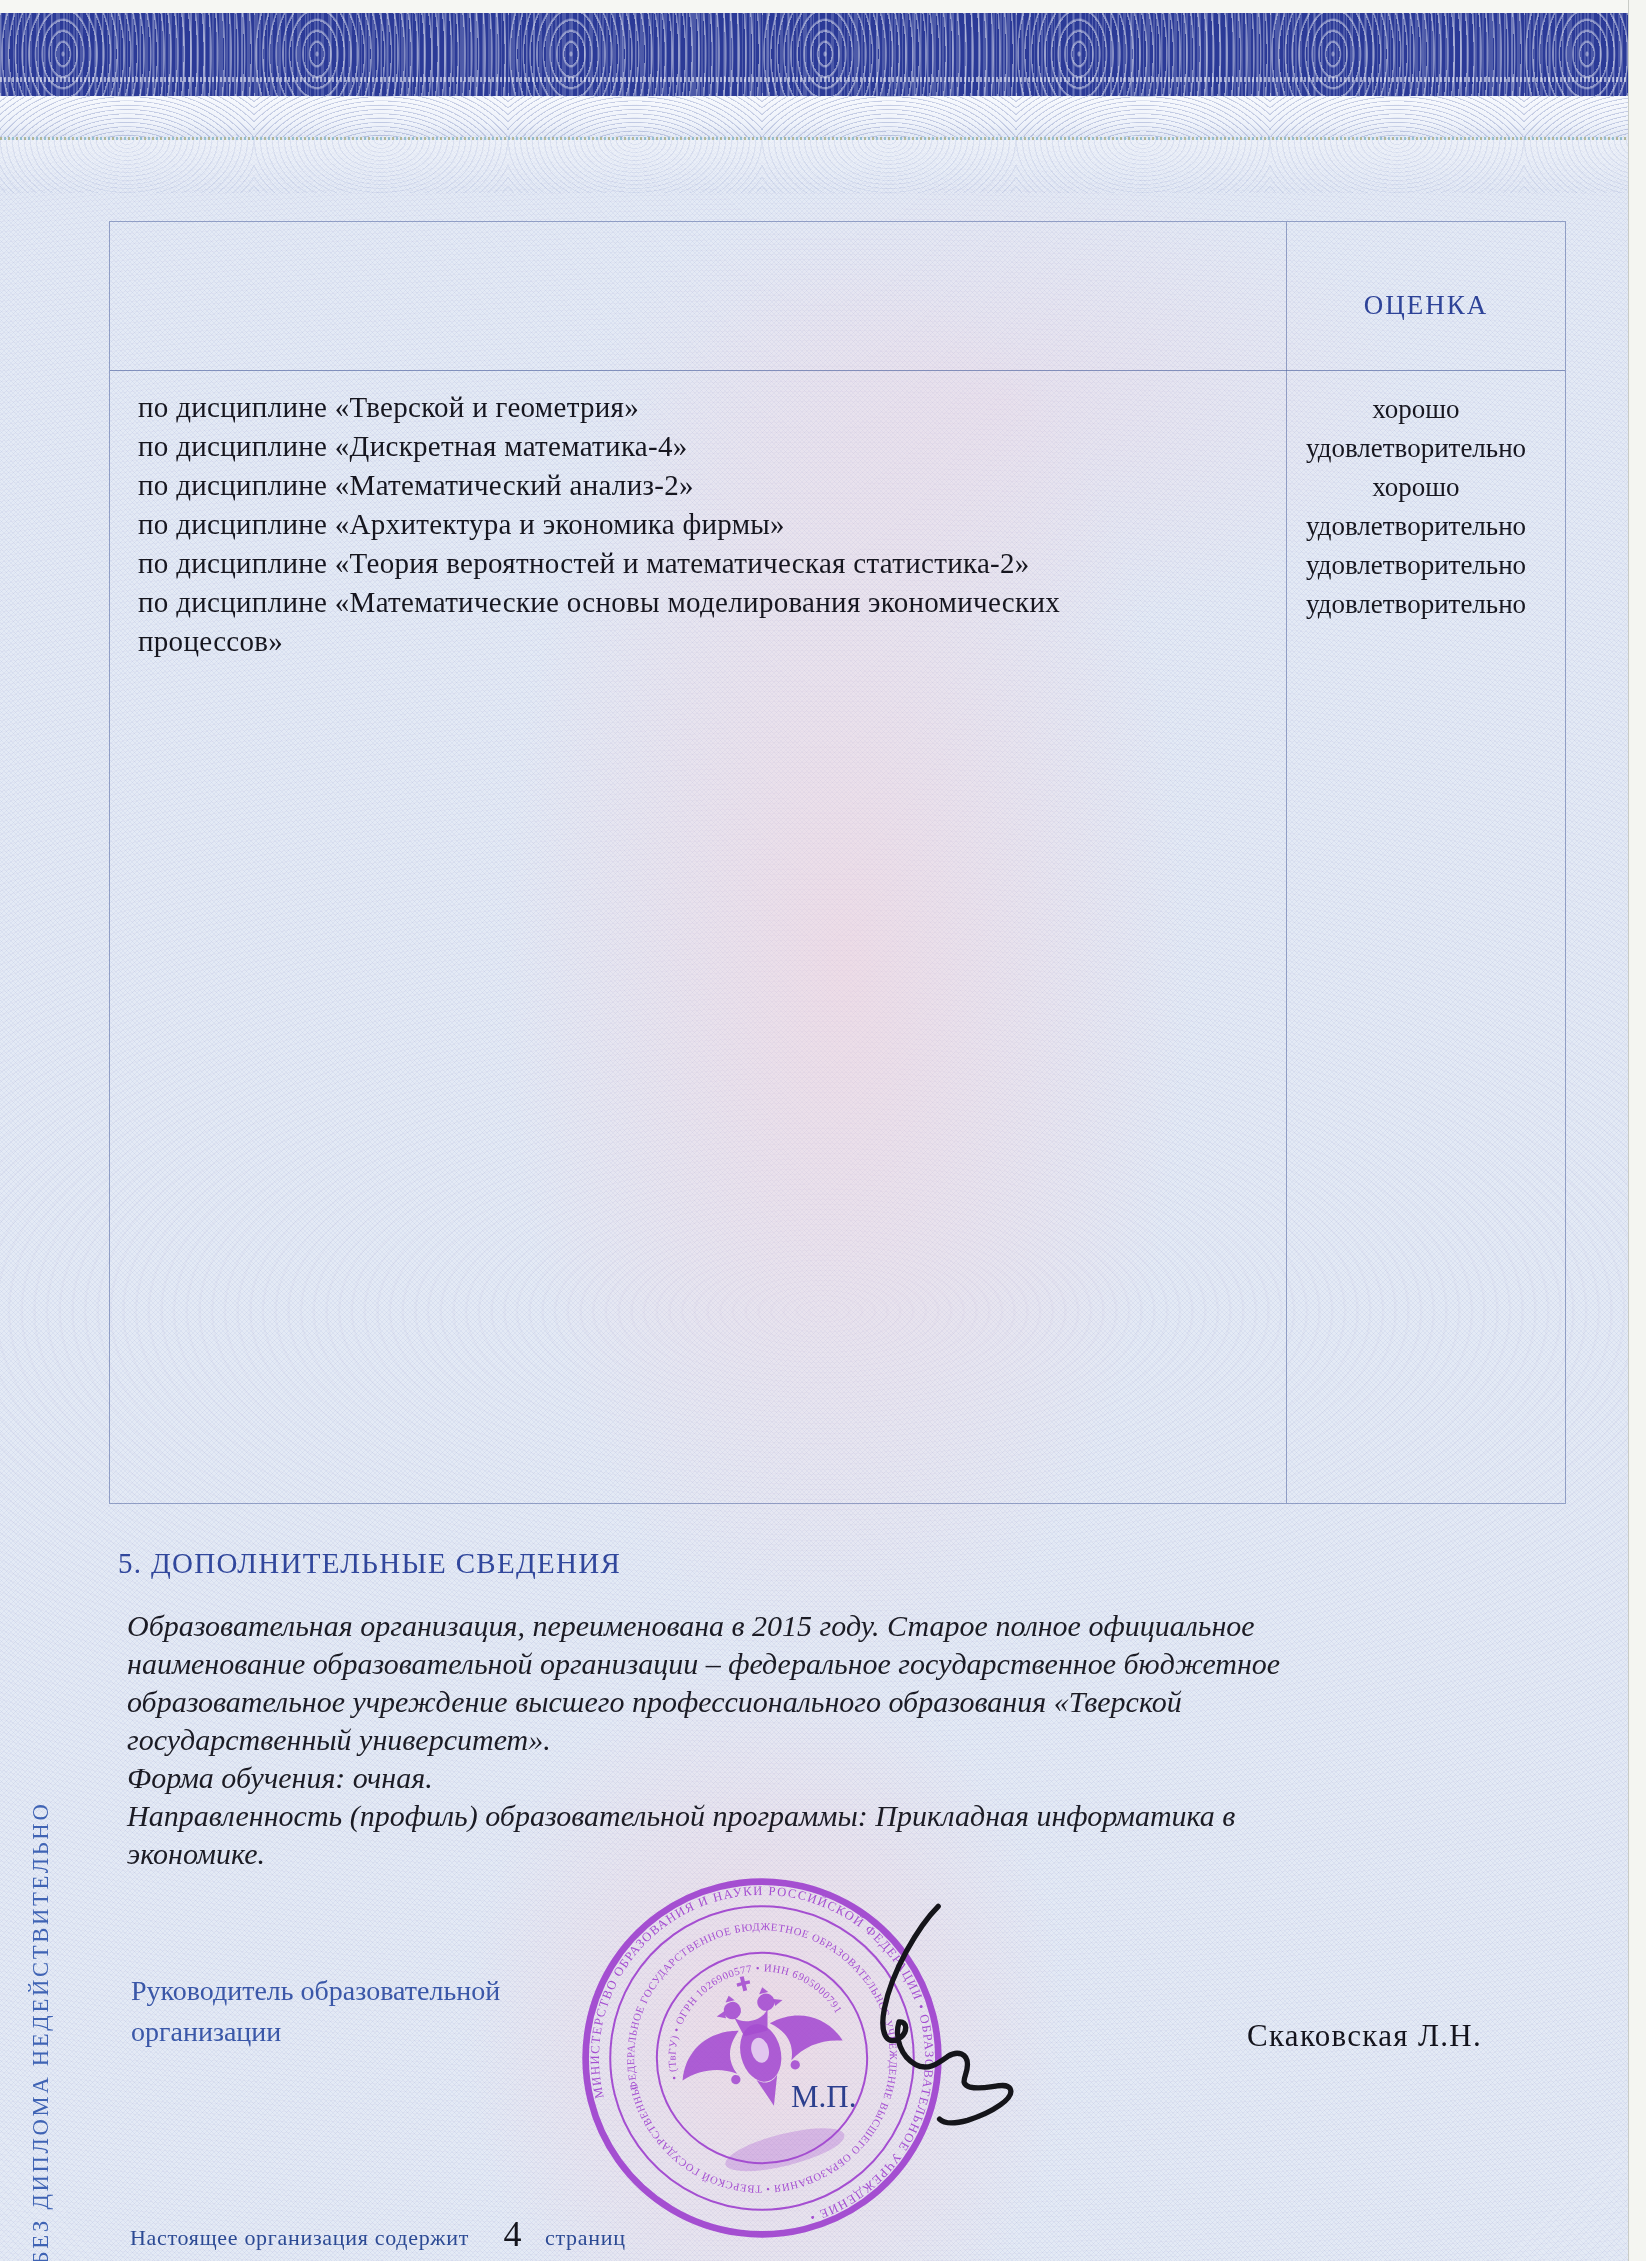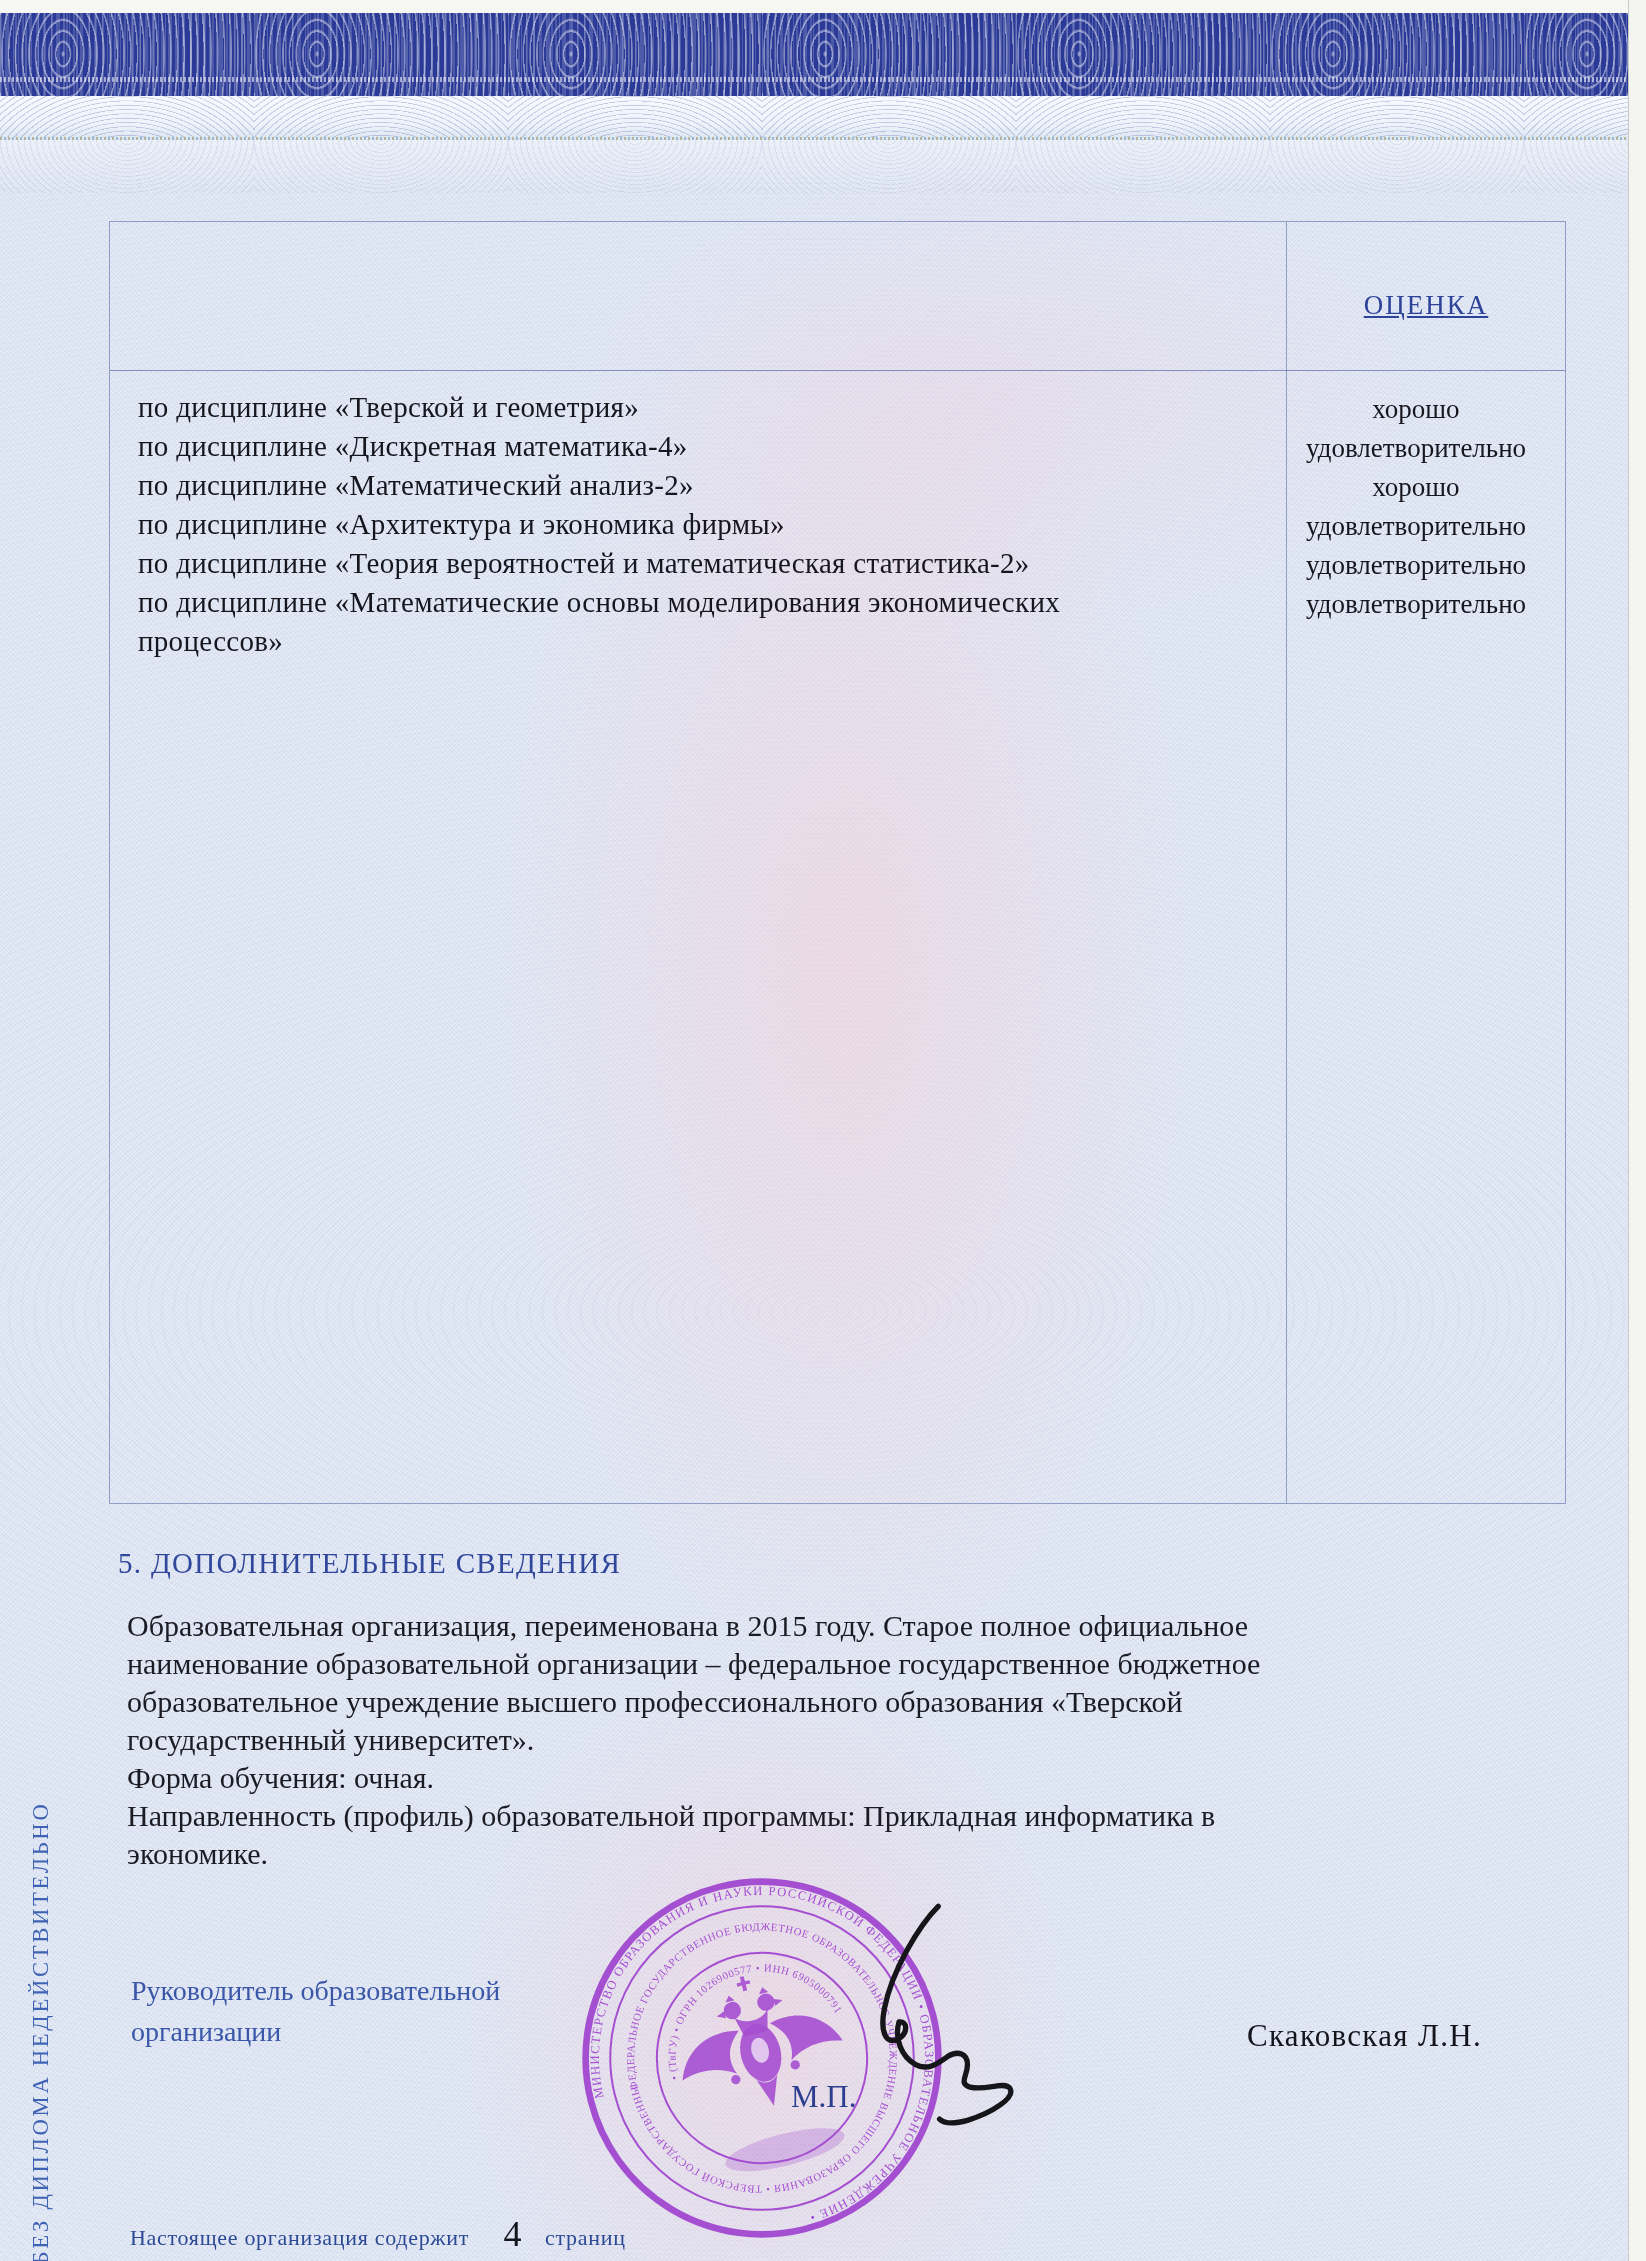--- a/index.html
+++ b/index.html
@@ -59,35 +59,35 @@
   
   .cw-table{position:absolute;left:109px;top:221px;width:1455px;height:1281px;border:1.3px solid rgba(78,98,158,0.55);}
   .cw-col-divider{position:absolute;left:1176px;top:0;width:1.3px;height:100%;background:rgba(78,98,158,0.55);}
   .cw-head-divider{position:absolute;left:0;top:148px;width:100%;height:1.3px;background:rgba(78,98,158,0.65);}
   .cw-title{
     position:absolute;left:0;top:57px;width:1176px;text-align:center;
     font-size:27px;letter-spacing:1.3px;color:#2e4398;
   }
   .cw-grade-header{
     position:absolute;left:1176px;top:68px;width:280px;text-align:center;
-    font-size:27px;letter-spacing:2px;color:#2e4398;text-decoration:underline;
+    font-size:27px;letter-spacing:2px;color:#2e4398;
   }
   .cw-disciplines{
     position:absolute;left:28px;top:166px;width:1152px;
     font-size:29px;line-height:39px;color:#16161f;letter-spacing:0.3px;
   }
   .cw-disciplines .disc{white-space:pre-line;}
   .cw-grades{
     position:absolute;left:1176px;top:168px;width:260px;text-align:center;
     font-size:27px;line-height:39px;color:#16161f;
   }
   
   .sec5-title{position:absolute;left:118px;top:1547px;font-size:29px;letter-spacing:1.3px;color:#31479c;}
   .sec5-body{position:absolute;left:127px;top:1607px;width:1445px;font-size:30px;line-height:38px;color:#1b1b24;}
-  .sec5-body p{margin:0;white-space:pre-line;}
+  .sec5-body p{margin:0;white-space:pre-line;font-style:italic;}
   
   .signer-role{position:absolute;left:131px;top:1970px;font-size:28px;line-height:41px;color:#3a57a8;white-space:pre-line;}
   .signer-name{position:absolute;left:1247px;top:2018px;font-size:31px;letter-spacing:1.3px;color:#14141d;}
   .stamp-svg{position:absolute;left:569px;top:1865px;width:386px;height:386px;opacity:0.88;}
   .seal-mark{position:absolute;left:791px;top:2079px;font-size:31px;color:#2c3f8e;}
   .signature-svg{position:absolute;left:853px;top:1885px;width:213px;height:266px;}
   
   .footer-prefix{position:absolute;left:130px;top:2225px;font-size:22px;color:#2c4a94;letter-spacing:0.7px;}
   .footer-pages{position:absolute;left:498px;top:2213px;width:29px;text-align:center;font-size:36px;color:#15151d;}
   .footer-suffix{position:absolute;left:545px;top:2225px;font-size:22px;color:#2c4a94;letter-spacing:0.7px;}

